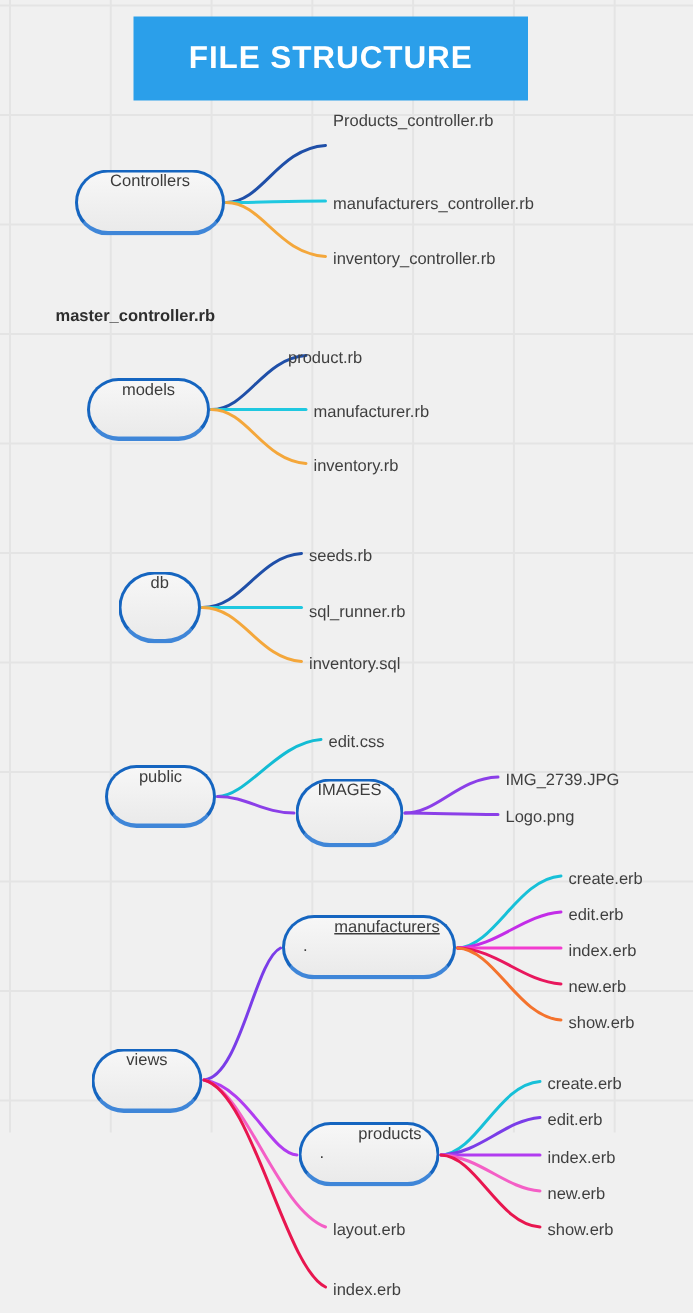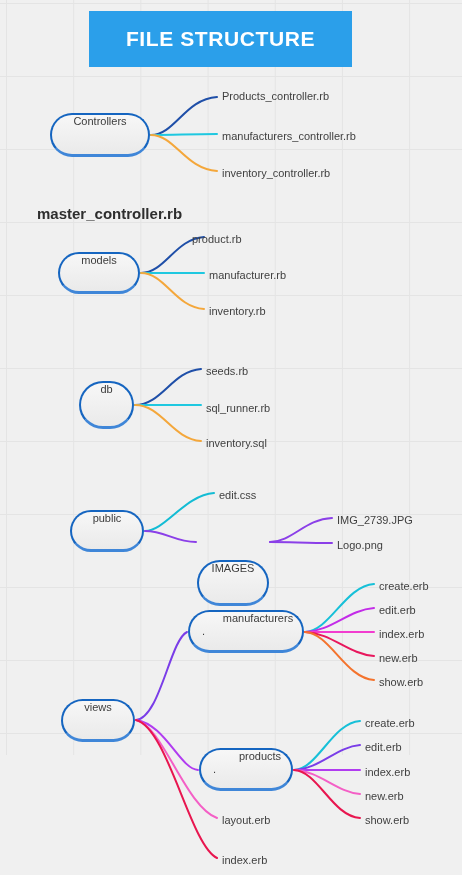--- a/index.html
+++ b/index.html
@@ -64,21 +64,21 @@
   
   .leaf{
     position:absolute;
     font-size:11px;
     color:#3f3f3f;
     white-space:nowrap;
     line-height:12px;
   }
   .floating-label{
     position:absolute;
-    font-size:15px;
+    font-size:11px;
     font-weight:bold;
     color:#2e2e2e;
     white-space:nowrap;
   }
 </style>
 </head>
 <body>
 
 <div id="canvas-root">
 
@@ -124,37 +124,37 @@
       </div>
       <div class="node" style="left: 58px; top: 252px; width: 82px; height: 42px;">
         <span>models</span>
       </div>
       <div class="node" style="left: 79px; top: 381px; width: 55px; height: 48px;">
         <span>db</span>
       </div>
       <div class="node" style="left: 70px; top: 510px; width: 74px; height: 42px;">
         <span>public</span>
       </div>
-      <div class="node" style="left: 197px; top: 519px; width: 72px; height: 46px; margin-top: 41px;">
+      <div class="node" style="left: 197px; top: 519px; width: 72px; height: 46px;">
         <span>IMAGES</span>
       </div>
       <div class="node" style="left: 188px; top: 610px; width: 116px; height: 43px;">
         <span class="dot">.</span>
-        <span style="margin-left: 24px;">manufacturers</span>
+        <span style="margin-left: 24px; text-decoration: underline;">manufacturers</span>
       </div>
       <div class="node" style="left: 61px; top: 699px; width: 74px; height: 43px;">
         <span>views</span>
       </div>
       <div class="node" style="left: 199px; top: 748px; width: 94px; height: 43px;">
         <span class="dot">.</span>
         <span style="margin-left: 8px; padding-left: 20px;">products</span>
       </div>
     </div>
   <div id="leaf-layer">
-      <div class="leaf" style="left: 222px; top: 90px; color: rgb(63, 63, 63);">Products_controller.rb</div>
+      <div class="leaf" style="left: 222px; top: 75px; color: rgb(63, 63, 63);">Products_controller.rb</div>
       <div class="leaf" style="left: 222px; top: 130px; color: rgb(63, 63, 63);">manufacturers_controller.rb</div>
       <div class="leaf" style="left: 222px; top: 167px; color: rgb(63, 63, 63);">inventory_controller.rb</div>
       <div class="leaf" style="left: 192px; top: 233px; color: rgb(63, 63, 63);">product.rb</div>
       <div class="leaf" style="left: 209px; top: 269px; color: rgb(63, 63, 63);">manufacturer.rb</div>
       <div class="leaf" style="left: 209px; top: 305px; color: rgb(63, 63, 63);">inventory.rb</div>
       <div class="leaf" style="left: 206px; top: 365px; color: rgb(63, 63, 63);">seeds.rb</div>
       <div class="leaf" style="left: 206px; top: 402px; color: rgb(63, 63, 63);">sql_runner.rb</div>
       <div class="leaf" style="left: 206px; top: 437px; color: rgb(63, 63, 63);">inventory.sql</div>
       <div class="leaf" style="left: 219px; top: 489px; color: rgb(63, 63, 63);">edit.css</div>
       <div class="leaf" style="left: 337px; top: 514px; color: rgb(63, 63, 63);">IMG_2739.JPG</div>

